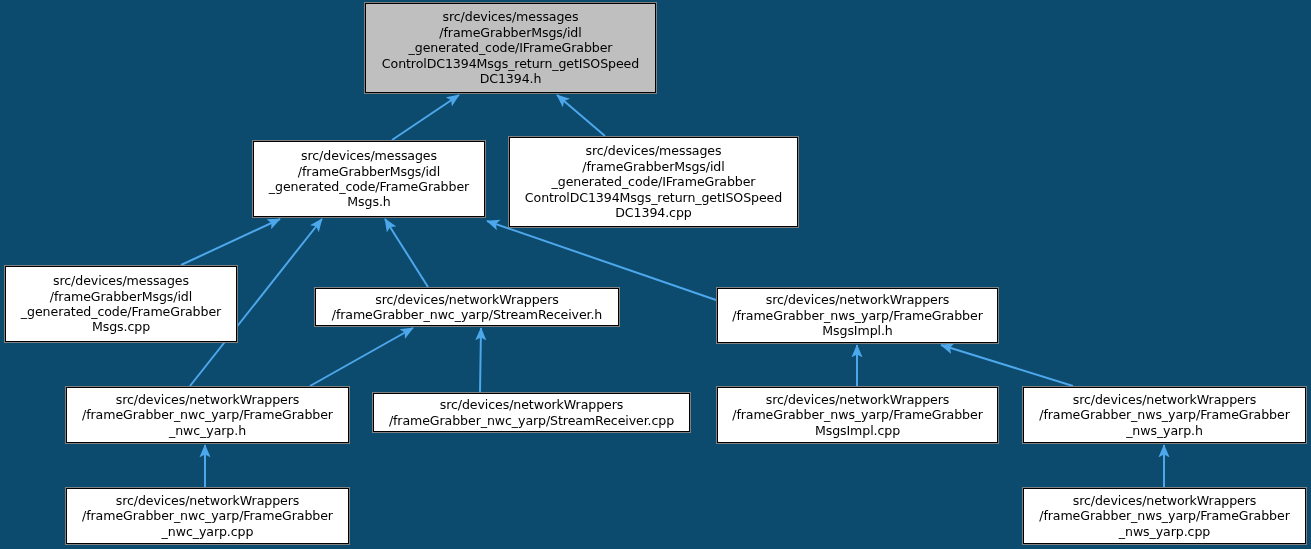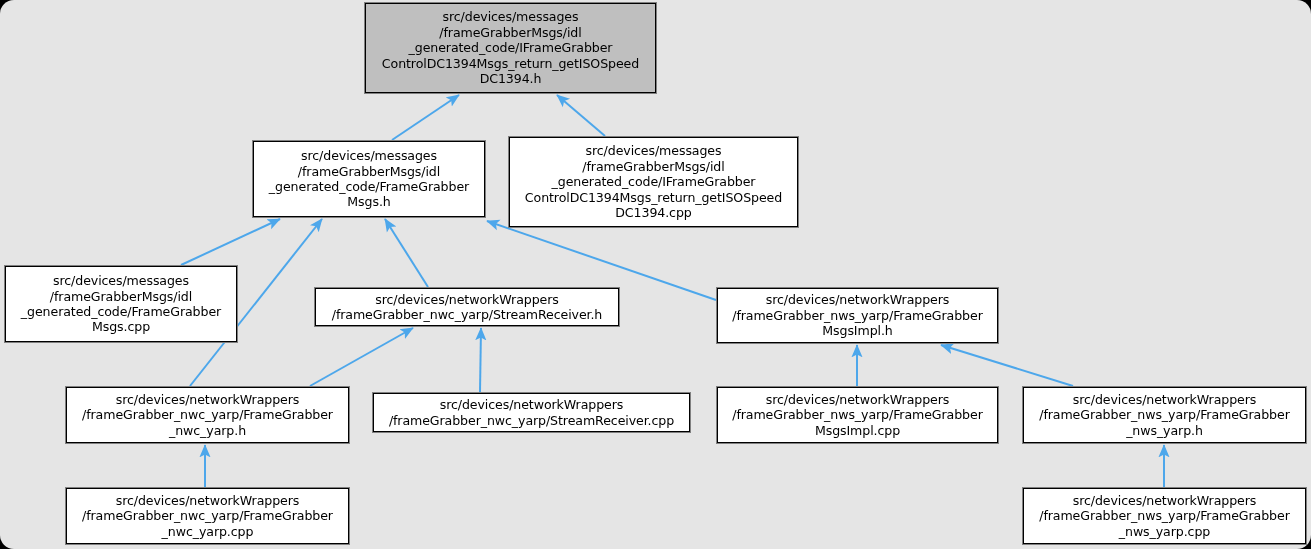--- a/index.html
+++ b/index.html
@@ -4,24 +4,23 @@
 <style>
   html, body {
     margin: 0;
     padding: 0;
     background: #000000;
   }
   #diagram-root {
     position: relative;
     width: 1311px;
     height: 549px;
-    background: #e5e5e5;
+    background: #0c4a6e;
     font-family: "DejaVu Sans", "Liberation Sans", sans-serif;
     overflow: hidden;
-    border-radius: 14px;
   }
   #edges-layer {
     position: absolute;
     left: 0;
     top: 0;
     width: 1311px;
     height: 549px;
     pointer-events: none;
   }
   .node {

